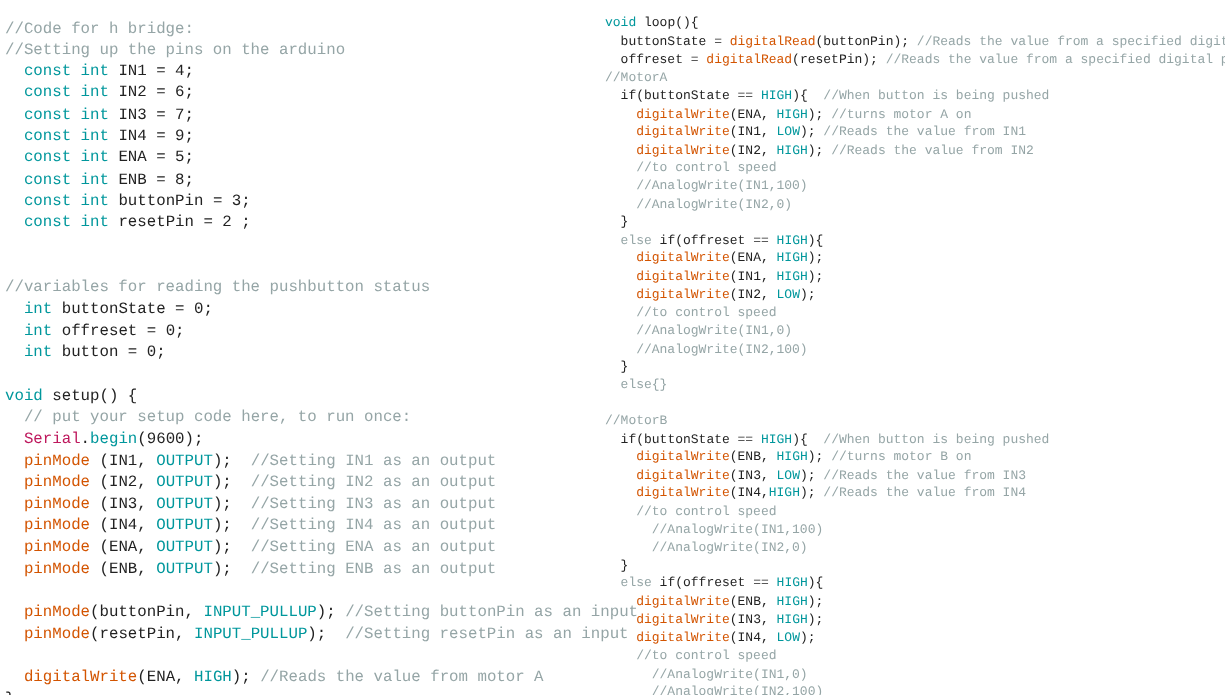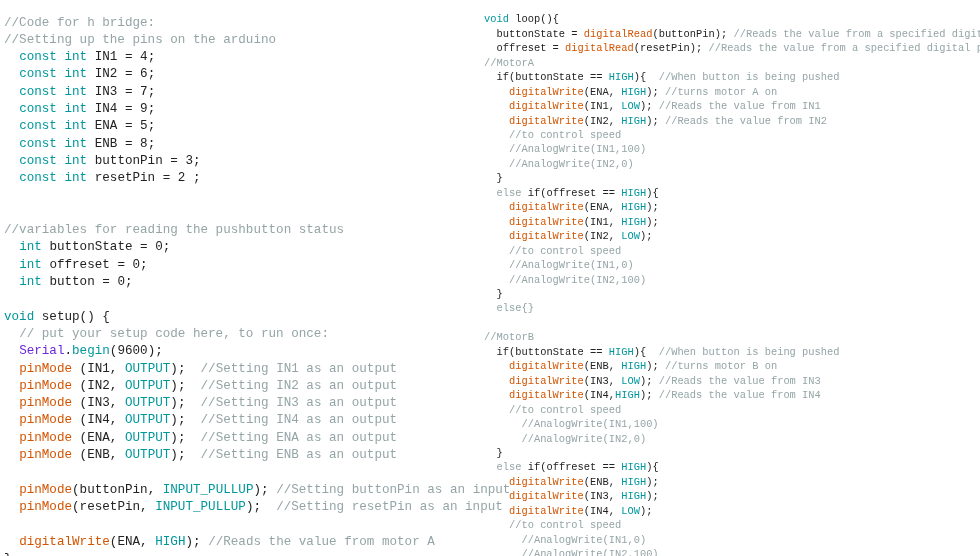--- a/index.html
+++ b/index.html
@@ -41,21 +41,21 @@
     line-height: 14.45px;
     padding-top: 2px;
   }
   .ln {
     display: block;
     height: inherit;
   }
   
   .kw   { color: #00979C; text-align: center; }            
   .fn   { color: #D35400; }            
-  .obj  { color: #6d28d9; }            
+  .obj  { color: #be185d; }            
   .cst  { color: #00979C; margin-top: 42px; }            
   .cmt  { color: #95A5A6; }            
   .pln  { color: #222222; }            
   .bld  { font-weight: normal; }
 </style>
 </head>
 <body>
 
 <div class="page">
 

